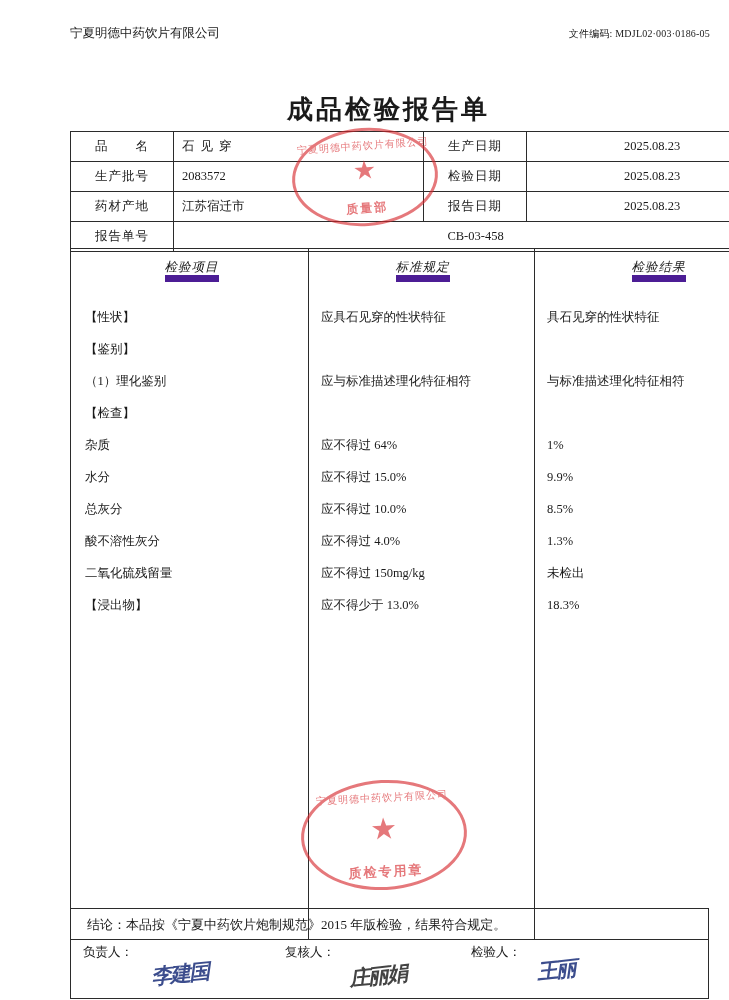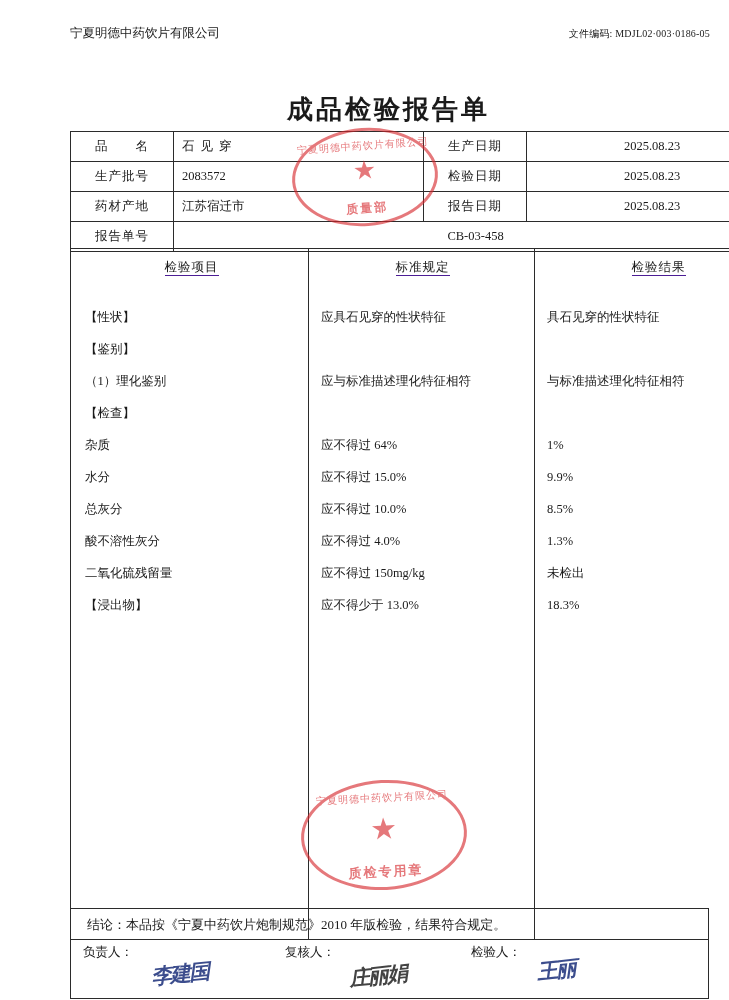--- a/index.html
+++ b/index.html
@@ -84,21 +84,21 @@
     font-size: 12.5px;
     padding: 0 10px;
     vertical-align: middle;
   }
   .res tr.head td {
     border-top: 1px solid #2b2b2b;
     height: 36px;
     text-align: center;
     letter-spacing: 1px;
   }
-  .res tr.head td span { border-bottom: 1px solid #4c1d95; padding-bottom: 1px; }
+  .res tr.head td span { border-bottom: 7px solid #4c1d95; padding-bottom: 1px; font-style: italic; }
   .res tr.row td { height: 32px; }
   .res .c1 { width: 213px; padding-left: 14px; }
   .res .c2 { width: 203px; padding-left: 12px; }
   .res .c3 { width: 223px; padding-left: 12px; }
   .res tr.spacer td { height: 16px; }
   .res tr.filler td { height: 318px; }
 
   
   .concl {
     position: absolute;
@@ -300,21 +300,21 @@
       <td class="c3">18.3%</td>
     </tr>
     <tr class="filler">
       <td class="c1"></td>
       <td class="c2"></td>
       <td class="c3"></td>
     </tr>
   </tbody>
     </table>
 
-  <div class="concl">结论：本品按《宁夏中药饮片炮制规范》2010 年版检验，结果符合规定。</div>
+  <div class="concl">结论：本品按《宁夏中药饮片炮制规范》2015 年版检验，结果符合规定。</div>
 
   <div class="sign">
     <span class="slot s1">负责人：</span>
     <span class="slot s2">复核人：</span>
     <span class="slot s3">检验人：</span>
     <span class="sig-ink ink1">李建国</span>
     <span class="sig-ink ink2">庄丽娟</span>
     <span class="sig-ink ink3">王丽</span>
   </div>
 

